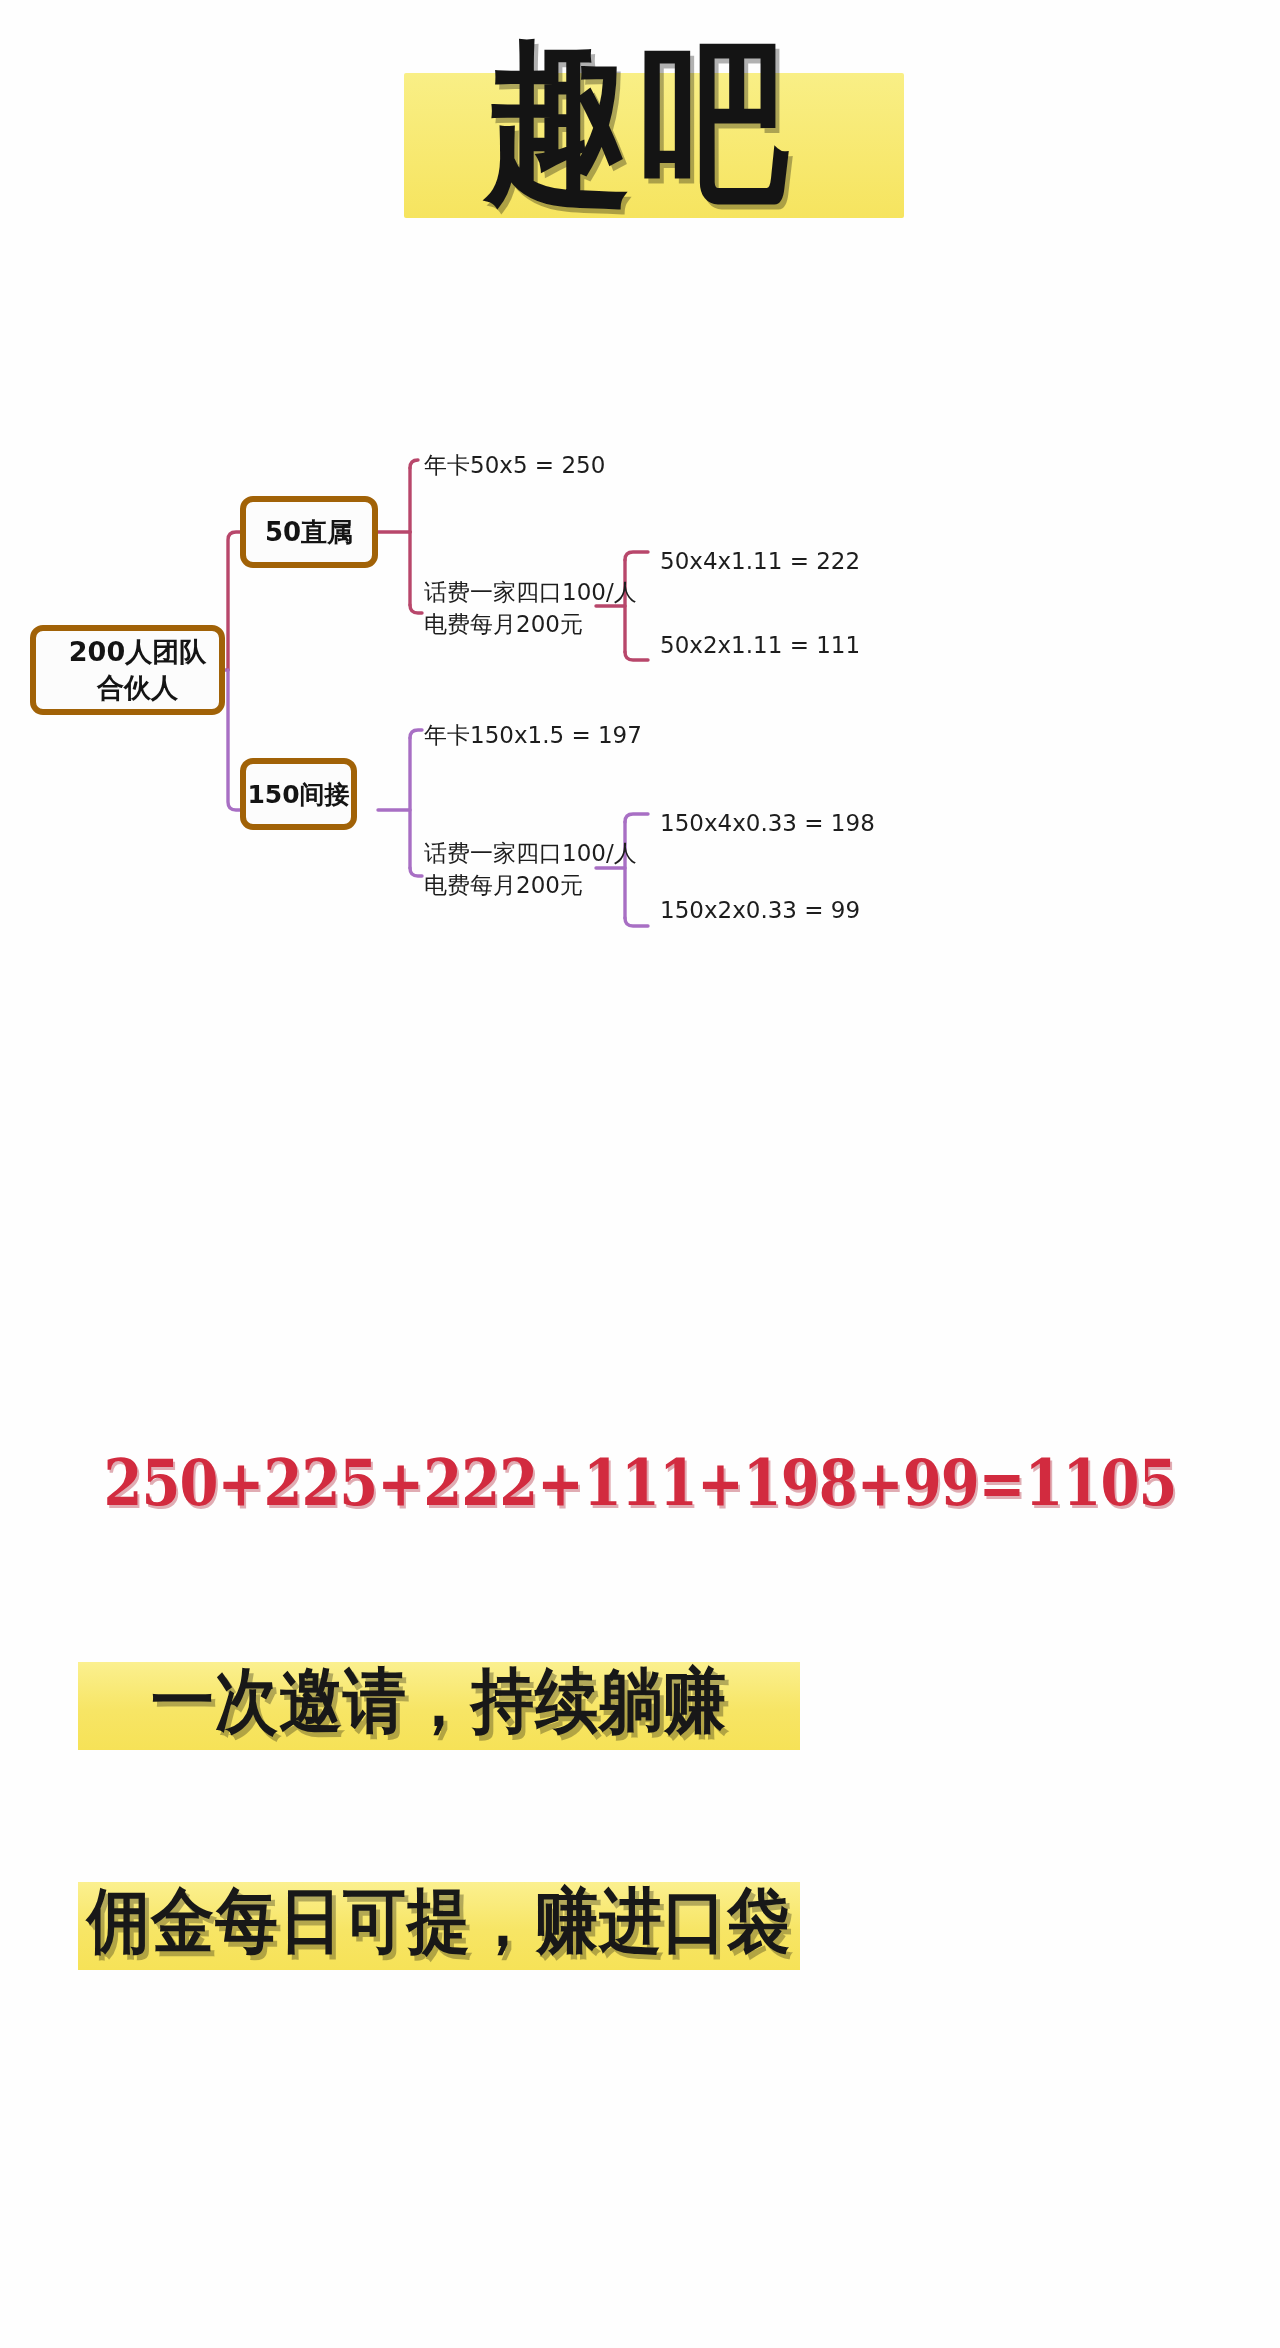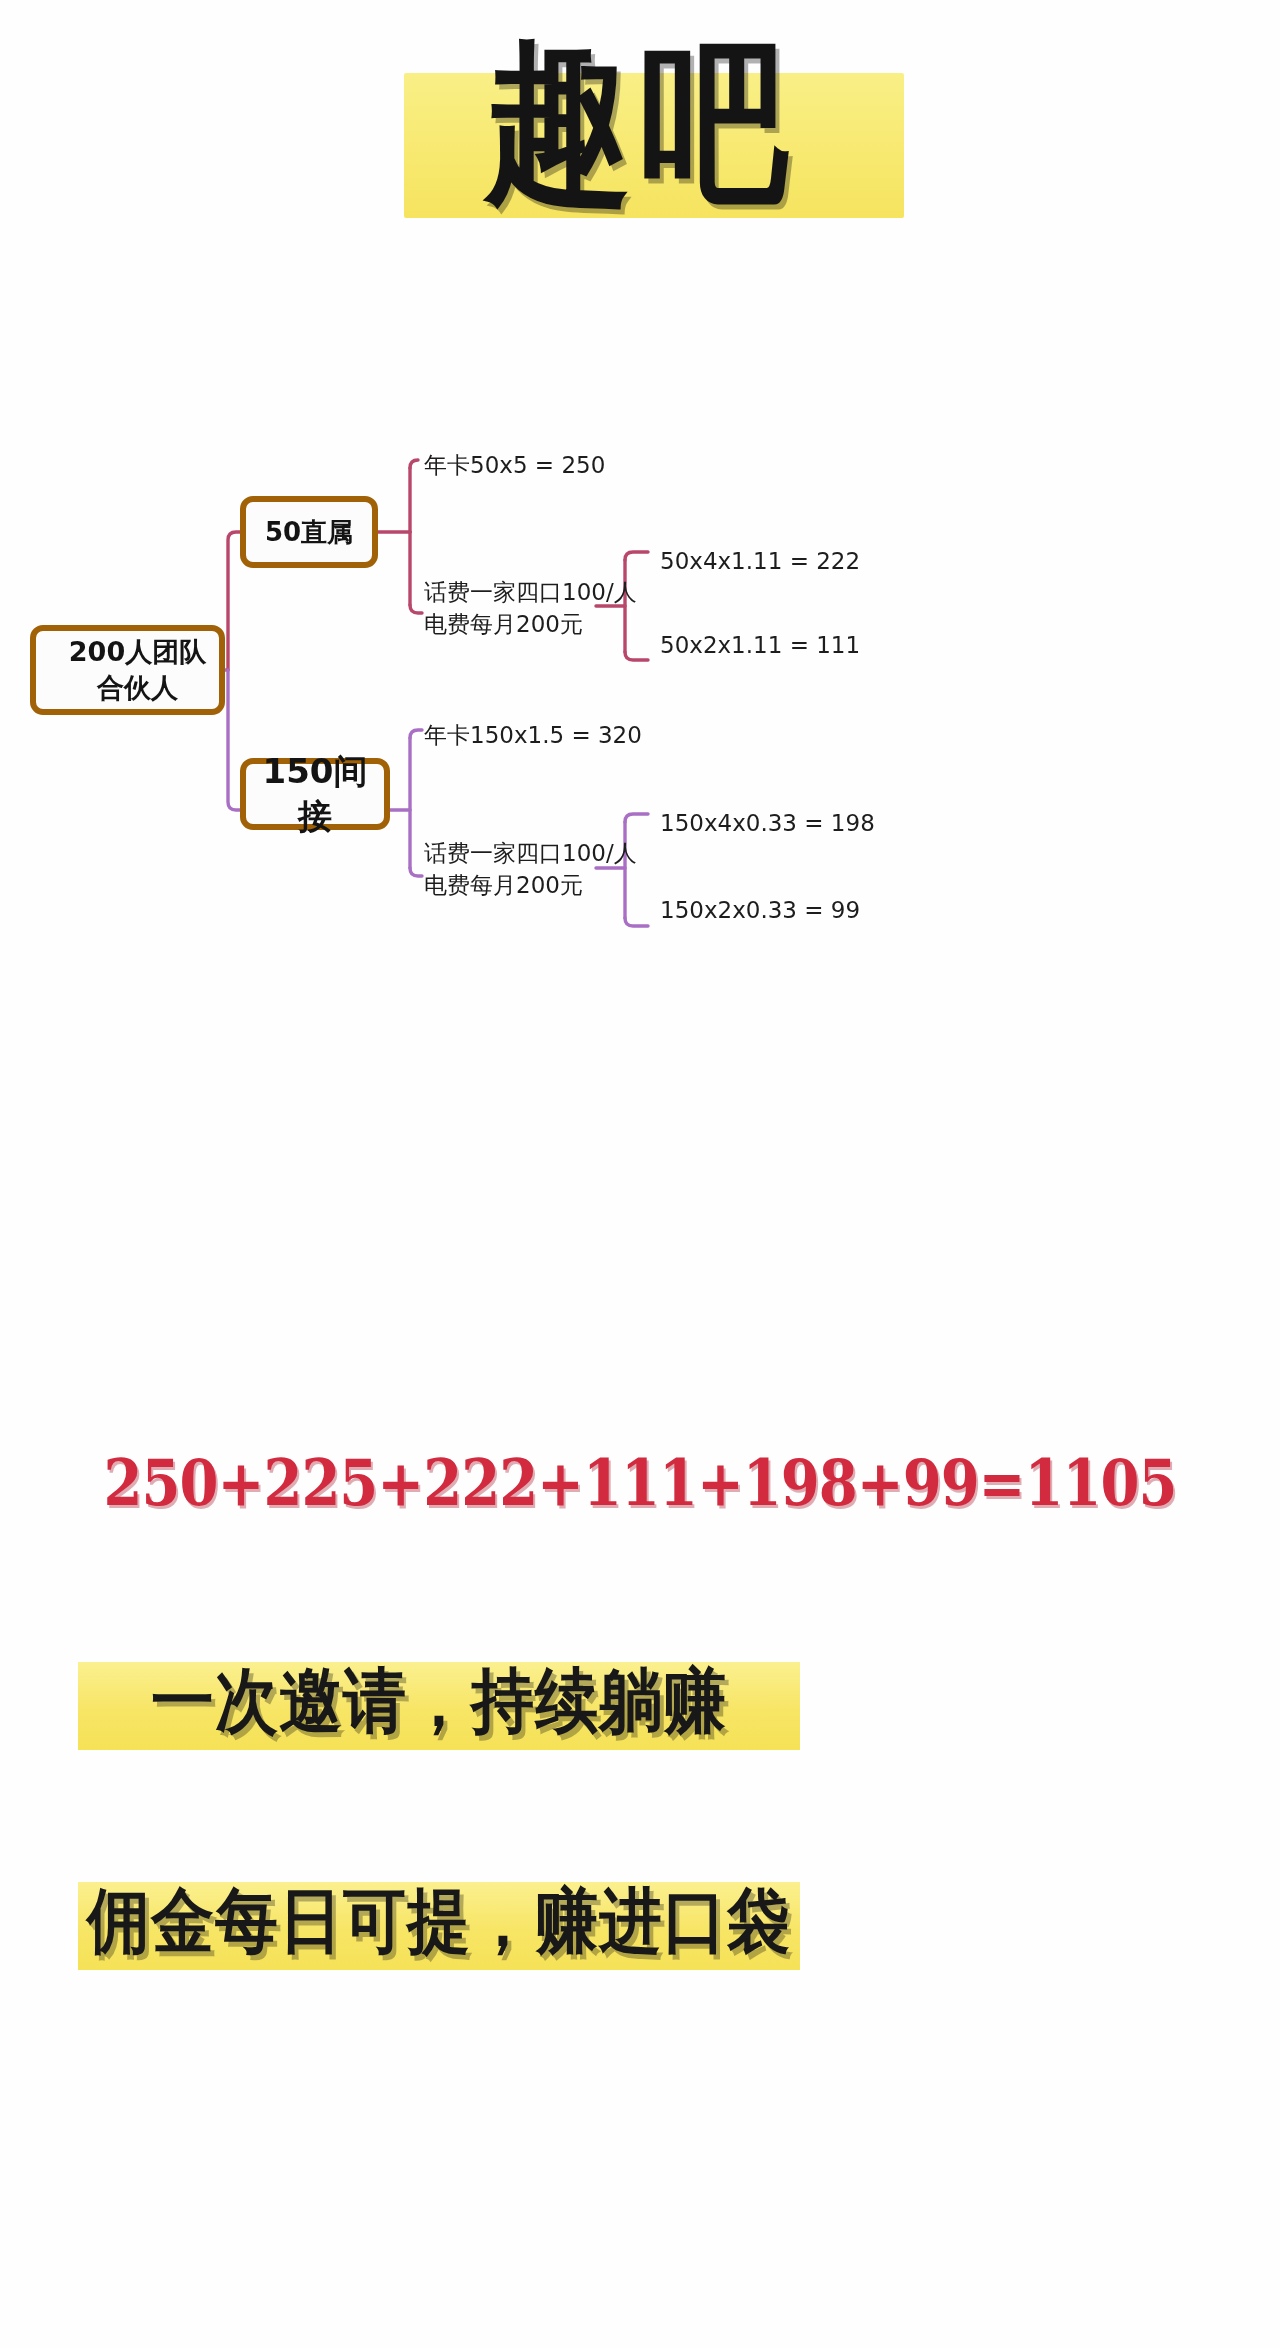--- a/index.html
+++ b/index.html
@@ -144,23 +144,23 @@
   #node-direct {
     left: 240px;
     top: 66px;
     width: 138px;
     height: 72px;
     font-size: 26px;
   }
   #node-indirect {
     left: 240px;
     top: 328px;
-    width: 150px;
+    width: 117px;
     height: 72px;
-    font-size: 34px;
+    font-size: 25px;
   }
   .leaf {
     position: absolute;
     color: #1d1d1d;
     font-family: "DejaVu Sans", "Liberation Sans", sans-serif;
     font-size: 23px;
     font-weight: 500;
     line-height: 1.38;
     white-space: pre-line;
   }
@@ -288,21 +288,21 @@
 合伙人</div>
     <div class="node" id="node-direct">50直属</div>
     <div class="node" id="node-indirect">150间接</div>
 
     <div class="leaf" id="leaf-a1">年卡50x5 = 250</div>
     <div class="leaf" id="leaf-a2">话费一家四口100/人
 电费每月200元</div>
     <div class="leaf" id="leaf-a2a">50x4x1.11 = 222</div>
     <div class="leaf" id="leaf-a2b">50x2x1.11 = 111</div>
 
-    <div class="leaf" id="leaf-b1">年卡150x1.5 = 320</div>
+    <div class="leaf" id="leaf-b1">年卡150x1.5 = 197</div>
     <div class="leaf" id="leaf-b2">话费一家四口100/人
 电费每月200元</div>
     <div class="leaf" id="leaf-b2a">150x4x0.33 = 198</div>
     <div class="leaf" id="leaf-b2b">150x2x0.33 = 99</div>
   </div>
 
   <div class="sum-formula">250+225+222+111+198+99=1105</div>
 
   <div class="slogan" id="slogan-2">
     <span class="slogan-text">佣金每日可提，赚进口袋</span>

